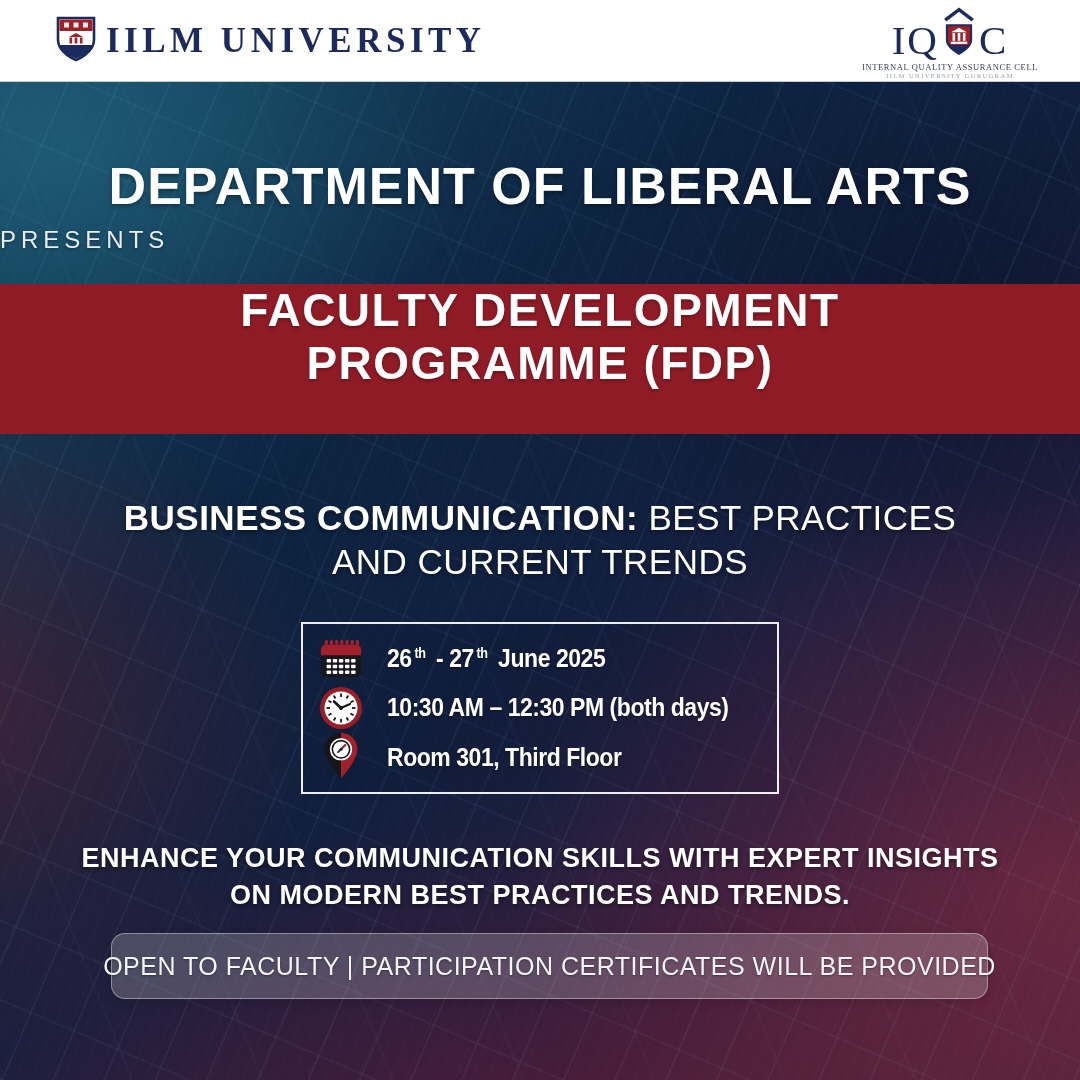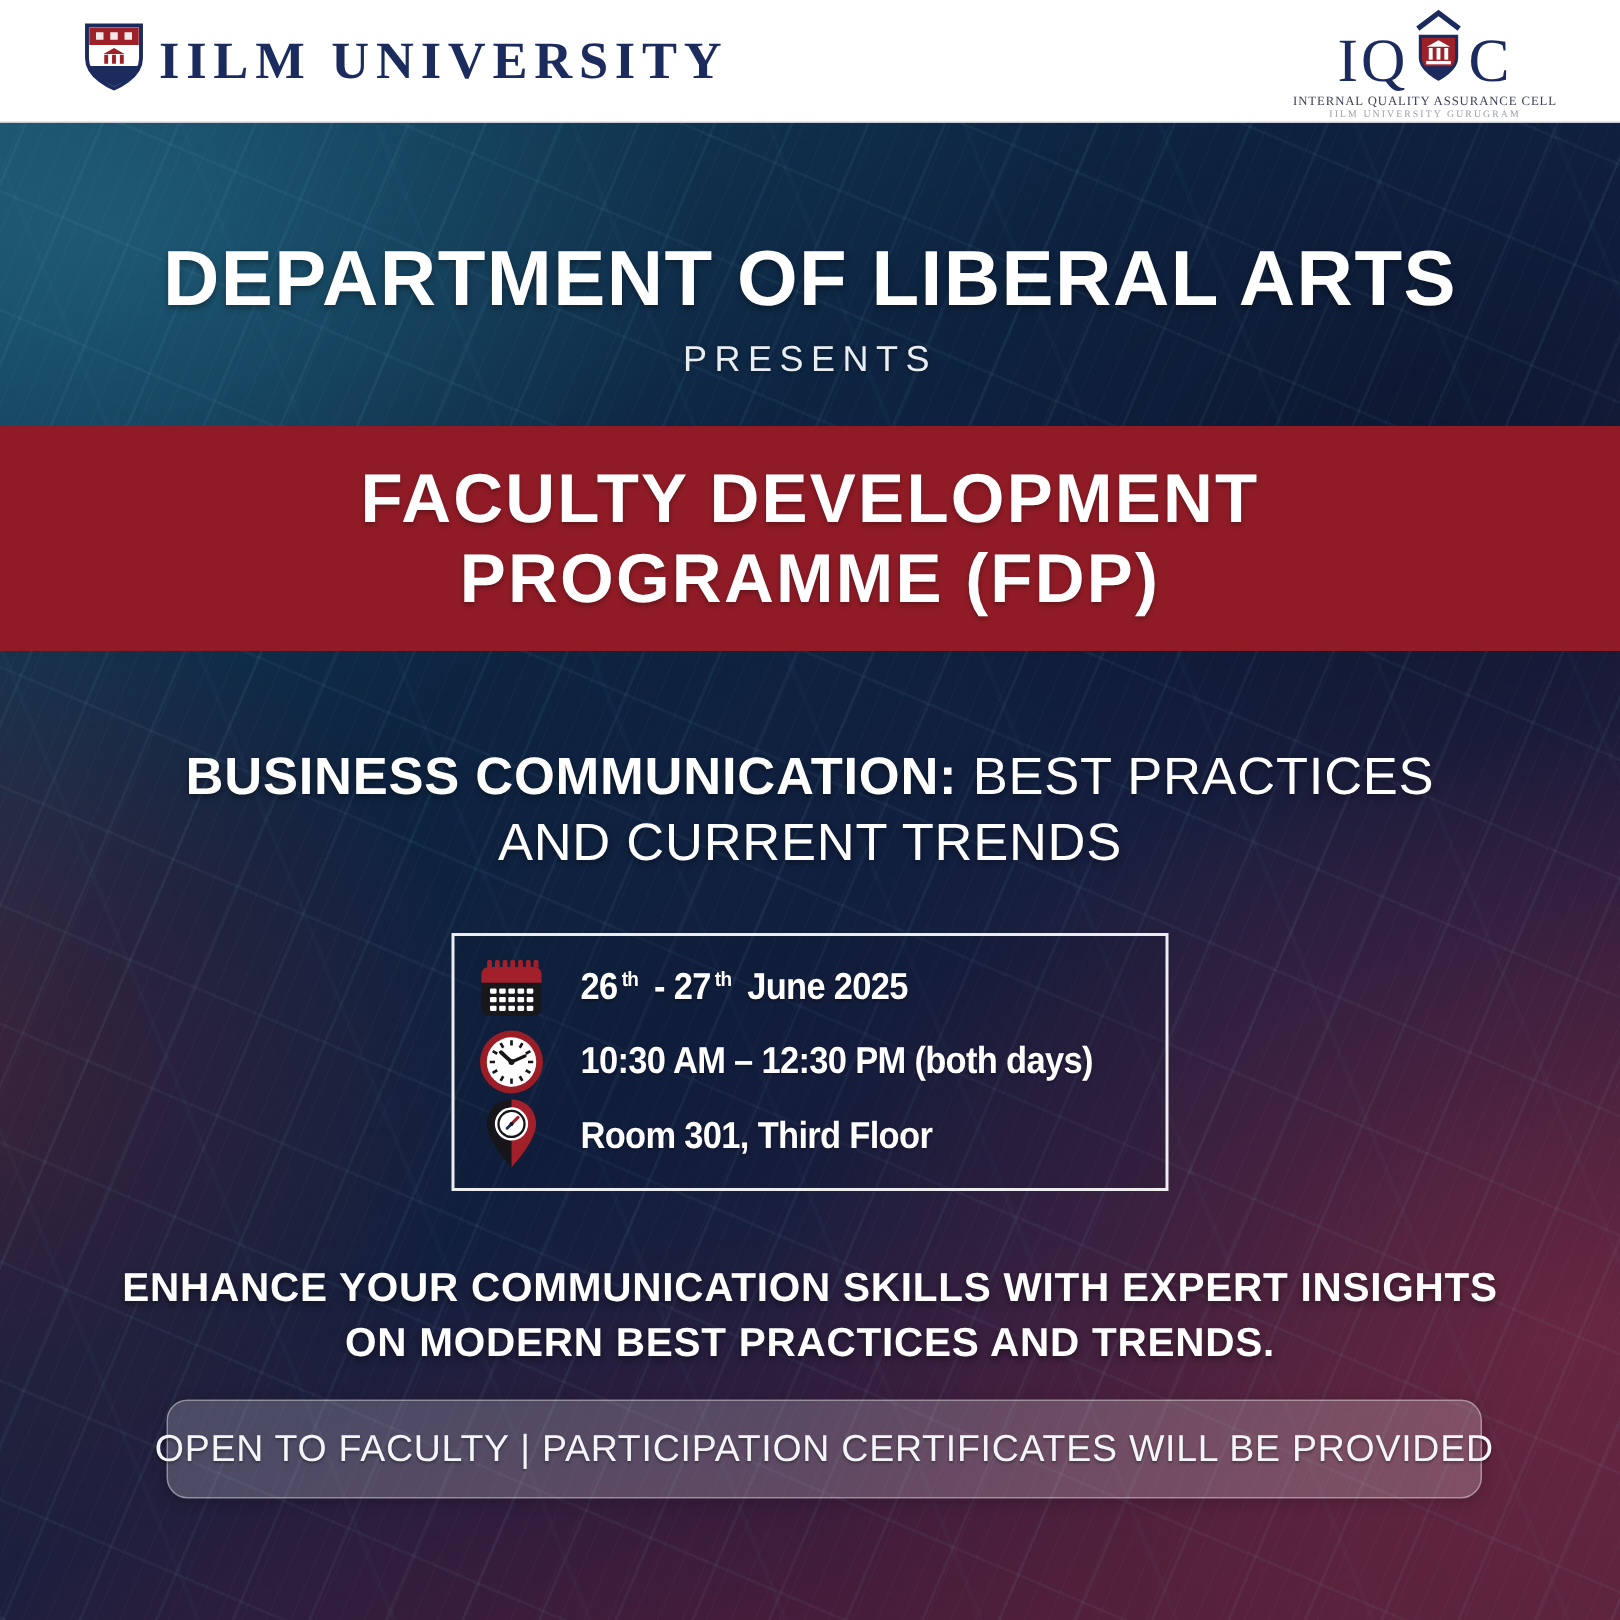--- a/index.html
+++ b/index.html
@@ -53,30 +53,30 @@
     letter-spacing:1.4px;margin-top:2px;white-space:nowrap;
   }
 
   
   .dept-title{
     position:absolute;top:156px;left:0;right:0;text-align:center;
     color:#fff;font-size:52px;font-weight:700;letter-spacing:1px;
     text-shadow:0 2px 4px rgba(0,0,0,0.35);
   }
   .presents{
-    position:absolute;top:226px;left:0;right:0;text-align:center;
+    position:absolute;top:226px;left:0;right:0;
     color:#e9edf4;font-size:24px;font-weight:400;letter-spacing:5px;
     text-shadow:0 1px 3px rgba(0,0,0,0.35);
   }
 
   
   .banner{
     position:absolute;top:284px;left:0;right:0;height:150px;
     background:#8e1b26;
-    display:flex;flex-direction:column;align-items:center;justify-content:center;
+    display:flex;flex-direction:column;align-items:center;justify-content:flex-start;
     z-index:2;
   }
   .banner-line{
     color:#fff;font-size:46px;font-weight:700;letter-spacing:1.5px;
     line-height:1.16;text-shadow:0 2px 3px rgba(0,0,0,0.25);
   }
 
   
   .topic{
     position:absolute;top:496px;left:0;right:0;text-align:center;

